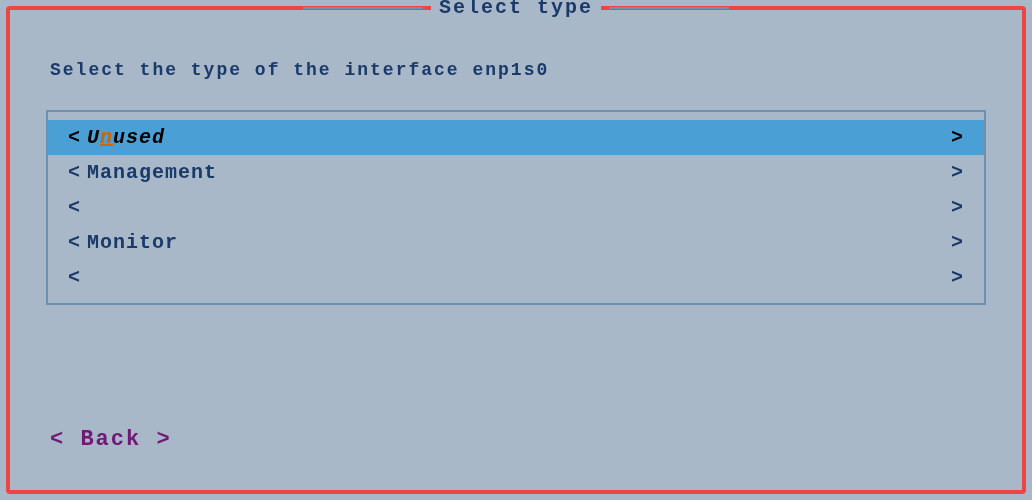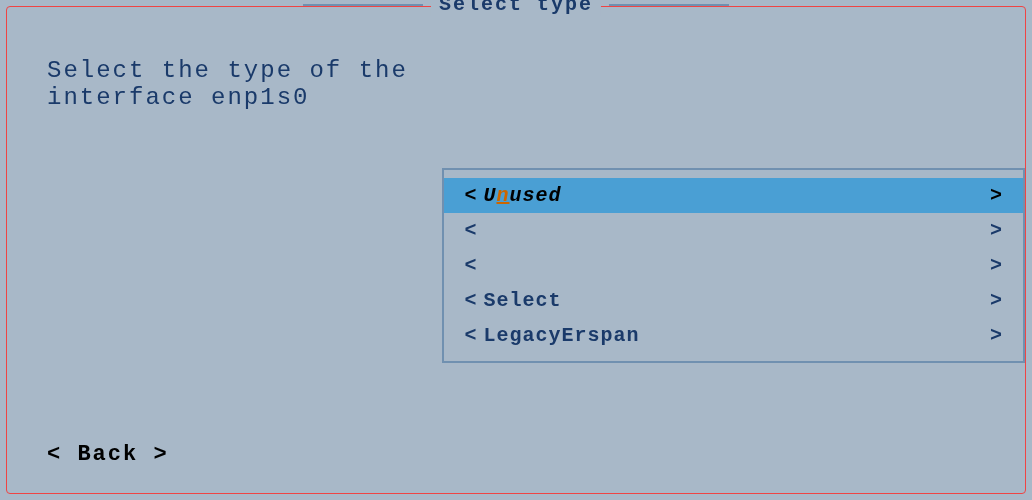--- a/index.html
+++ b/index.html
@@ -16,25 +16,25 @@
       display: flex;
       align-items: center;
       justify-content: center;
       overflow: hidden;
     }
 
     .outer-container {
       width: 1020px;
       height: 488px;
       background-color: #a8b8c8;
-      border: 1px solid #ef4444;
+      border: 4px solid #ef4444;
       border-radius: 4px;
       position: relative;
       display: flex;
-      flex-direction: row;
+      flex-direction: column;
       align-items: center;
     }
 
     .title-bar {
       position: absolute;
       top: -14px;
       left: 50%;
       transform: translateX(-50%);
       display: flex;
       align-items: center;
@@ -56,22 +56,22 @@
       font-size: 20px;
       font-weight: bold;
       letter-spacing: 2px;
       background-color: #a8b8c8;
       padding: 0 8px;
     }
 
     .subtitle {
       margin-top: 50px;
       color: #1a3a6a;
-      font-size: 24px;
-      font-weight: normal;
+      font-size: 18px;
+      font-weight: bold;
       letter-spacing: 2px;
       align-self: flex-start;
       margin-left: 40px;
     }
 
     .list-container {
       margin-top: 30px;
       width: 940px;
       border: 2px solid #7090b0;
       background-color: #a8b8c8;
@@ -118,23 +118,23 @@
       color: inherit;
     }
 
     .selected .item-label .underline-char {
       text-decoration: underline;
       color: #cc6600;
     }
 
     .back-button {
       position: absolute;
-      bottom: 26px;
+      bottom: 38px;
       left: 40px;
-      color: #000000;
+      color: #701a75;
       font-size: 22px;
       font-weight: bold;
       letter-spacing: 2px;
       cursor: pointer;
     }
   </style>
 </head>
 <body>
 
 <div class="outer-container">
@@ -152,43 +152,43 @@
         <span class="item-label">
           U<span class="underline-char">n</span>used
         </span>
       </div>
       <span class="chevron-right">&gt;</span>
     </div>
 
     <div class="list-item">
       <div class="left-part">
         <span class="chevron-left">&lt;</span>
+        <span class="item-label">Management</span>
       </div>
       <span class="chevron-right">&gt;</span>
     </div>
 
     <div class="list-item">
       <div class="left-part">
         <span class="chevron-left">&lt;</span>
       </div>
       <span class="chevron-right">&gt;</span>
     </div>
 
     <div class="list-item">
       <div class="left-part">
         <span class="chevron-left">&lt;</span>
-        <span class="item-label">Select</span>
+        <span class="item-label">Monitor</span>
       </div>
       <span class="chevron-right">&gt;</span>
     </div>
 
     <div class="list-item">
       <div class="left-part">
         <span class="chevron-left">&lt;</span>
-        <span class="item-label">LegacyErspan</span>
       </div>
       <span class="chevron-right">&gt;</span>
     </div>
 
   </div>
 
   <div class="back-button">&lt; Back &gt;</div>
 </div>
 
 </body></html>

